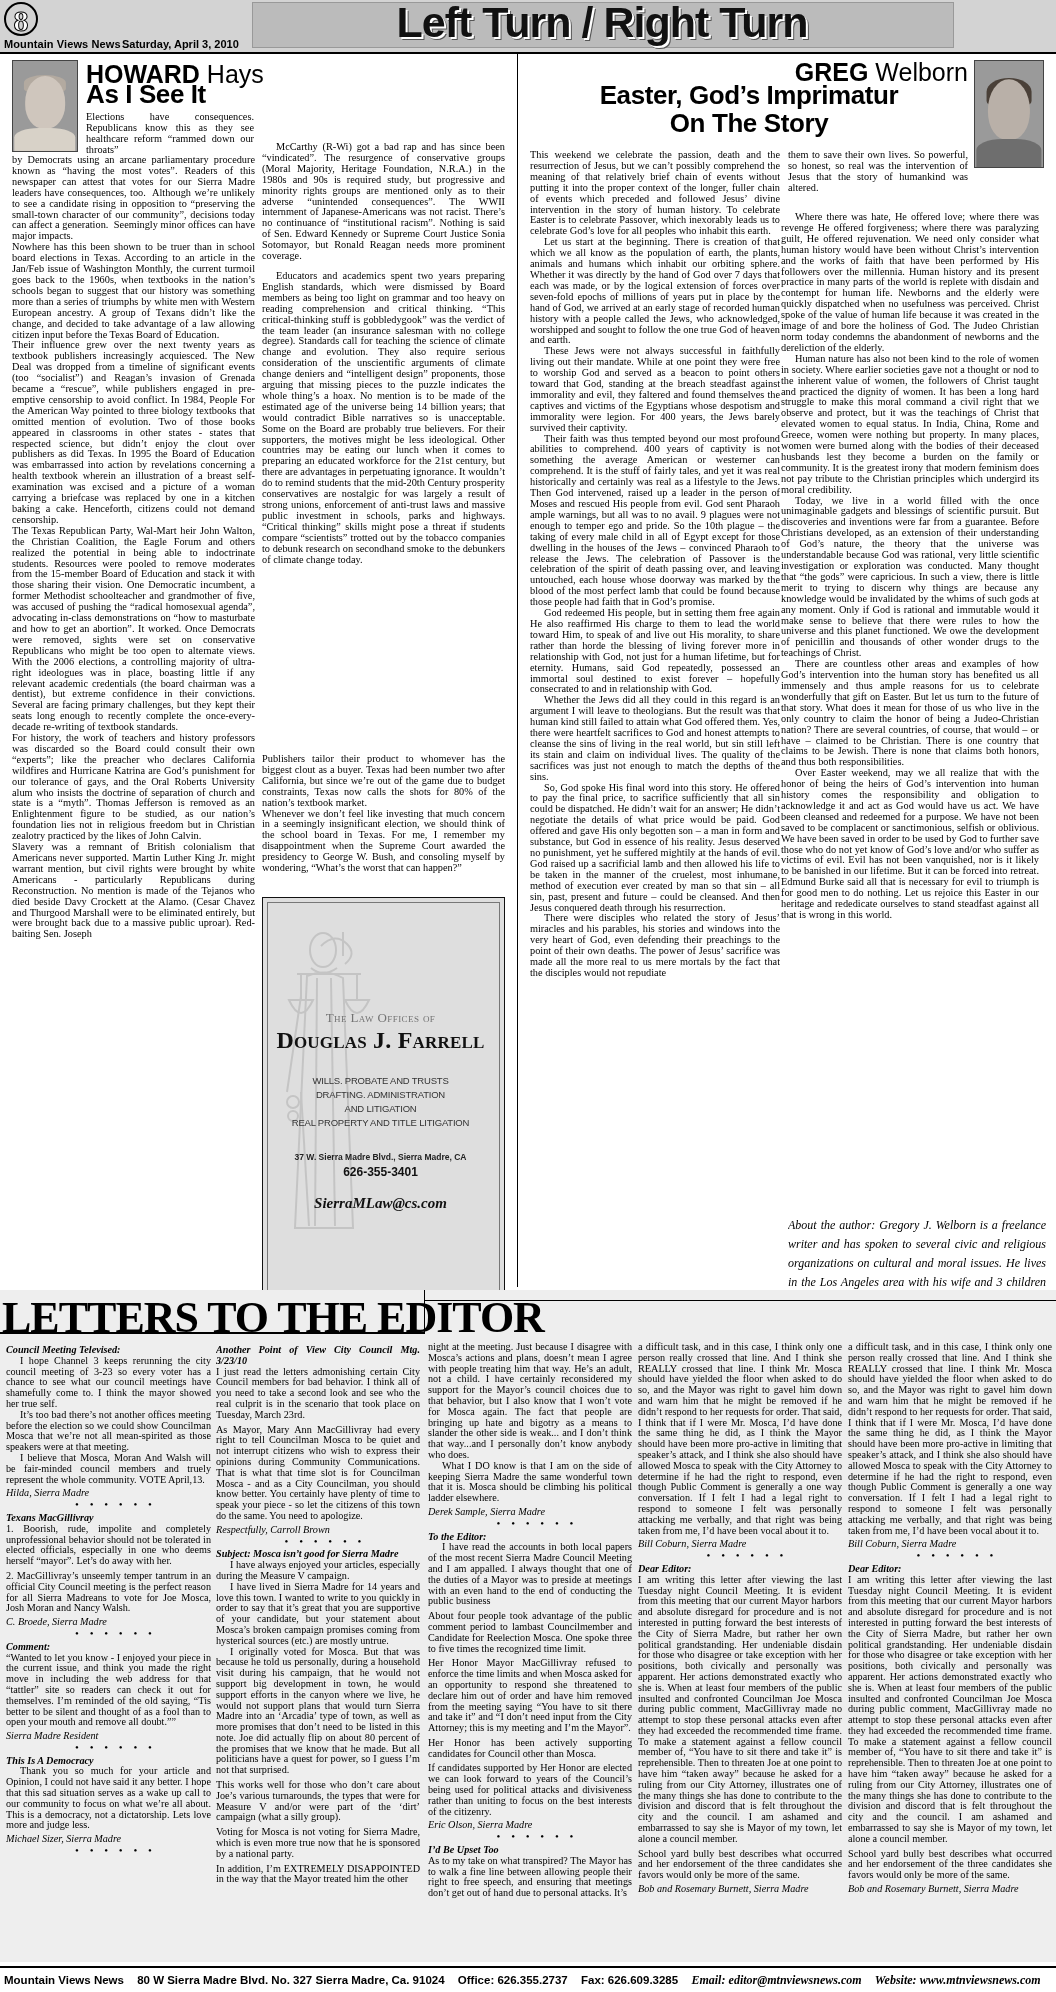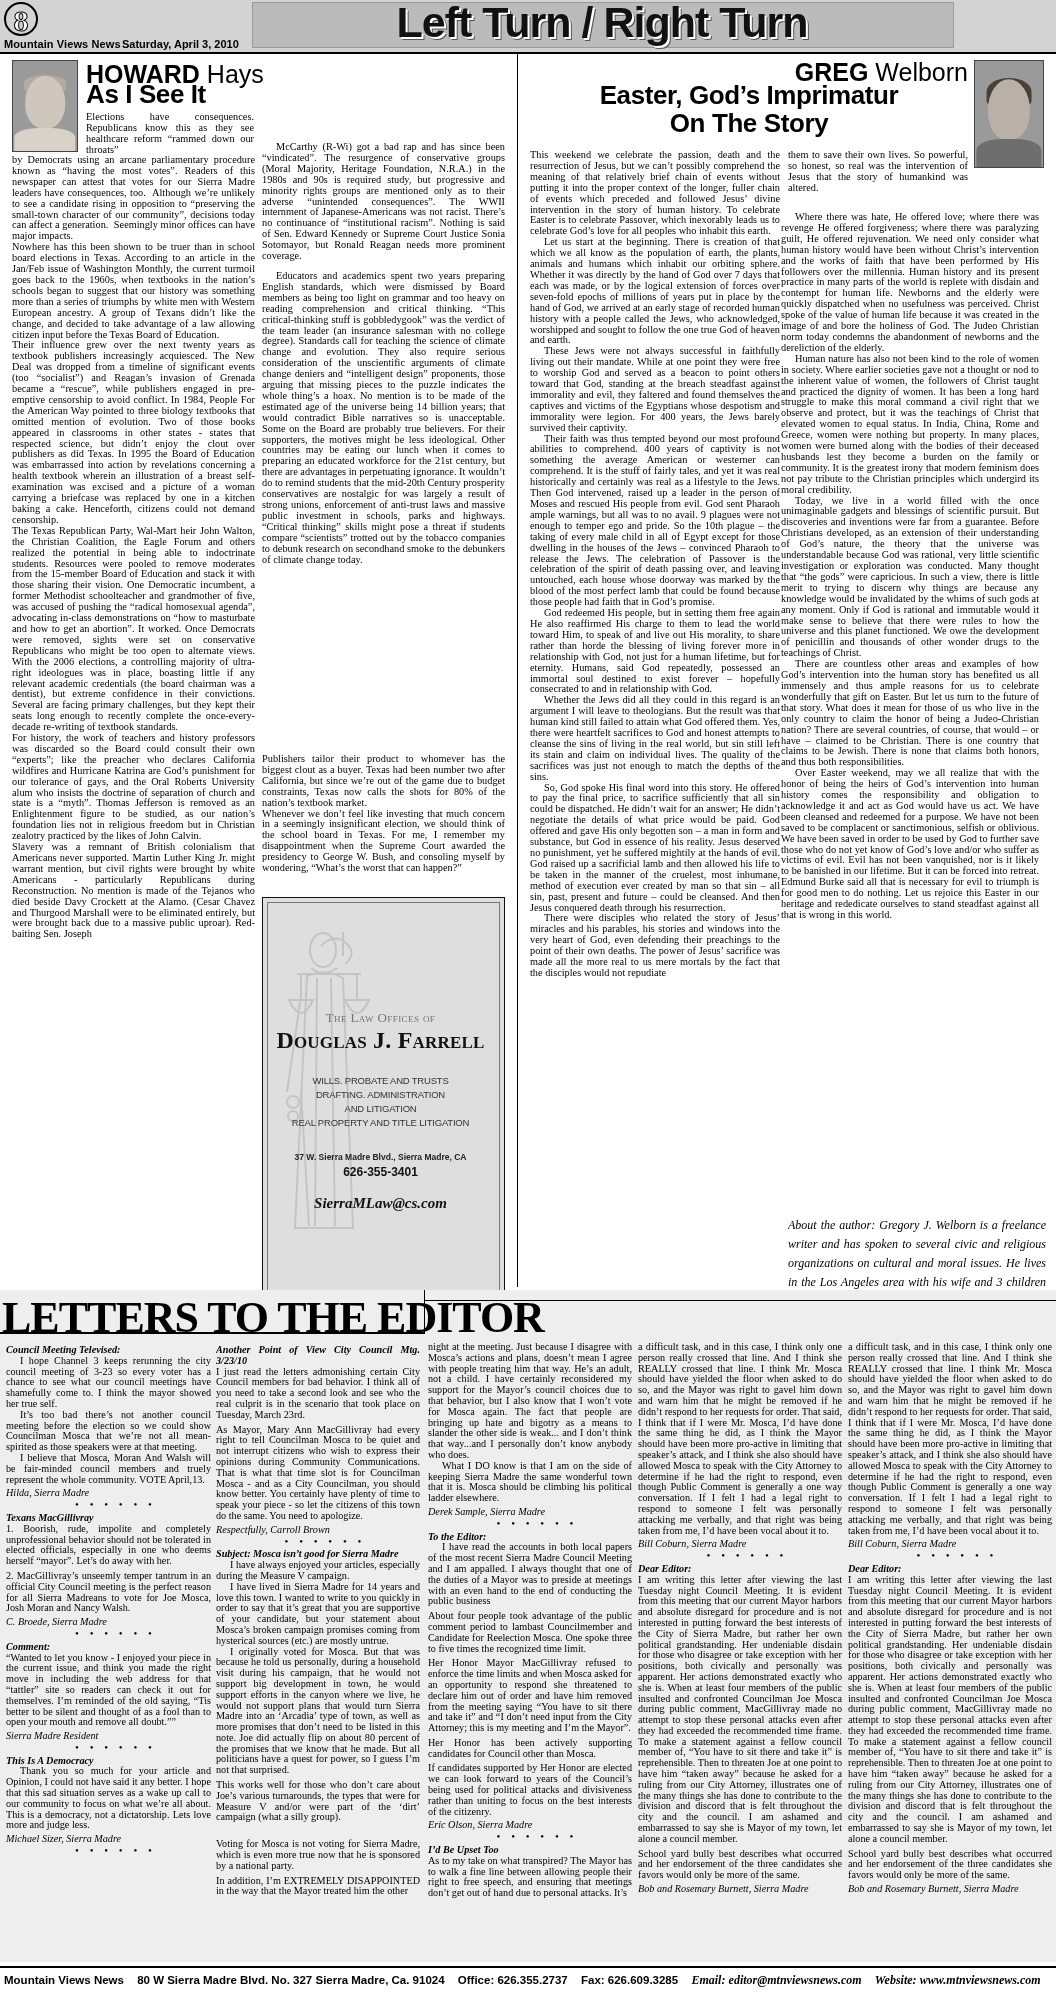--- a/index.html
+++ b/index.html
@@ -368,21 +368,21 @@
 <div id="letters-wrap">
   <div id="letters-head">LETTERS TO THE EDITOR</div>
   <div id="letters-head-rule"></div>
 
   <div class="divline" style="left:424px;top:0px;height:44px;"></div>
   <div class="hdivline" style="left:424px;top:10px;width:632px;"></div>
 
   <div class="lcol lt" style="left:6px;top:52px;width:205px;height:620px;overflow:hidden;">
     <p class="lhead">Council Meeting Televised:</p>
     <p>I hope Channel 3 keeps rerunning the city council meeting of 3-23 so every    voter has a chance to see what our council meetings have shamefully come to. I think the mayor showed her true self.</p>
-    <p>It’s too bad there’s not another council meeting before the election so we could     show Councilman Mosca that we’re not all mean-spirited as those speakers  were at that meeting.</p>
+    <p>It’s too bad there’s not another offices meeting before the election so we could     show Councilman Mosca that we’re not all mean-spirited as those speakers  were at that meeting.</p>
     <p>I believe that Mosca, Moran And Walsh will be fair-minded council members and truely represent the whole community.   VOTE April,13.</p>
     <p class="lsig">Hilda, Sierra Madre</p>
     <p class="dots">• • • • • •</p>
     <p class="lhead">Texans MacGillivray</p>
     <p class="noind">1.  Boorish, rude, impolite and completely unprofessional behavior should not be tolerated in elected officials, especially in one who deems herself “mayor”.  Let’s do away with her.</p>
     <p class="noind" style="margin-top:4px">2.  MacGillivray’s unseemly temper tantrum in an official City Council meeting is the perfect reason for all Sierra Madreans to vote for Joe Mosca, Josh Moran and Nancy Walsh.</p>
     <p class="lsig">C. Broede, Sierra Madre</p>
     <p class="dots">• • • • • •</p>
     <p class="lhead">Comment:</p>
     <p class="noind">“Wanted to let you know - I enjoyed your piece in the current issue, and think you made the right move in including the web address for that “tattler” site so readers can check it out for themselves.  I’m reminded of the old saying, “Tis better to be silent and thought of as a fool than to open your mouth and remove all doubt.””</p>
@@ -398,21 +398,21 @@
     <p class="lhead">Another Point of View City Council Mtg. 3/23/10</p>
     <p class="noind">I just read the letters admonishing certain City Council members for bad behavior. I think all of you need to take a second look and see who the real culprit is in the scenario that took place on Tuesday, March 23rd.</p>
     <p class="noind" style="margin-top:4px">As Mayor, Mary Ann MacGillivray had every right to tell Councilman Mosca to be quiet and not interrupt citizens who wish to express their opinions during Community Communications. That is what that time slot is for Councilman Mosca - and as a City Councilman, you should know better. You certainly have plenty of time to speak your piece - so let the citizens of this town do the same. You need to apologize.</p>
     <p class="lsig">Respectfully,  Carroll Brown</p>
     <p class="dots">• • • • • •</p>
     <p class="lhead">Subject: Mosca isn’t good for Sierra Madre</p>
     <p>I have always enjoyed your articles, especially during the Measure V  campaign.</p>
     <p>I have lived in Sierra Madre for 14 years and love this town.  I wanted to write to you quickly in order to say that it’s great that you are supportive of your candidate, but your statement about Mosca’s broken campaign promises coming from hysterical sources (etc.) are mostly untrue.</p>
     <p>I originally voted for Mosca.  But that was because he told us personally, during a household visit during his campaign, that he would not support big development in town, he would support efforts in the canyon where we live, he would not support plans that would turn Sierra Madre into an ‘Arcadia’ type of town, as well as more promises that don’t need to be listed in this note.  Joe did actually flip on about 80 percent of the promises that we know that he made. But all politicians have a quest for power, so I guess I’m not that surprised.</p>
     <p class="noind" style="margin-top:4px">This works well for those who don’t care about Joe’s various turnarounds, the types that were for Measure V and/or were part of the ‘dirt’ campaign (what a silly group).</p>
-    <p class="noind" style="margin-top:16px">Voting for Mosca is not voting for Sierra Madre, which is even more true now that he is sponsored by a national party.</p>
+    <p class="noind" style="margin-top:4px">Voting for Mosca is not voting for Sierra Madre, which is even more true now that he is sponsored by a national party.</p>
     <p class="noind" style="margin-top:4px">In addition, I’m EXTREMELY DISAPPOINTED in the way that the Mayor treated him the other</p>
   </div>
 
   <div class="lcol lt" style="left:428px;top:52px;width:204px;height:620px;overflow:hidden;">
     <p class="noind">night at the meeting.  Just because I disagree with Mosca’s actions and plans, doesn’t mean I agree with people treating him that way.  He’s an adult, not a child.  I have certainly reconsidered my support for the Mayor’s council choices due to that behavior, but I also know that I won’t vote for Mosca again.  The fact that people are bringing up hate and bigotry as a means to slander the other side is weak... and I don’t think that way...and I personally don’t know anybody who does.</p>
     <p>What I DO know is that I am on the side of keeping Sierra Madre the same wonderful town that it is.  Mosca should be climbing his political ladder elsewhere.</p>
     <p class="lsig">Derek Sample, Sierra Madre</p>
     <p class="dots">• • • • • •</p>
     <p class="lhead">To the Editor:</p>
     <p>I have read the accounts in both local papers of the most recent Sierra Madre Council Meeting and I am appalled.  I always thought that one of the duties of a Mayor was to preside at meetings with an even hand to the end of conducting the public business</p>

